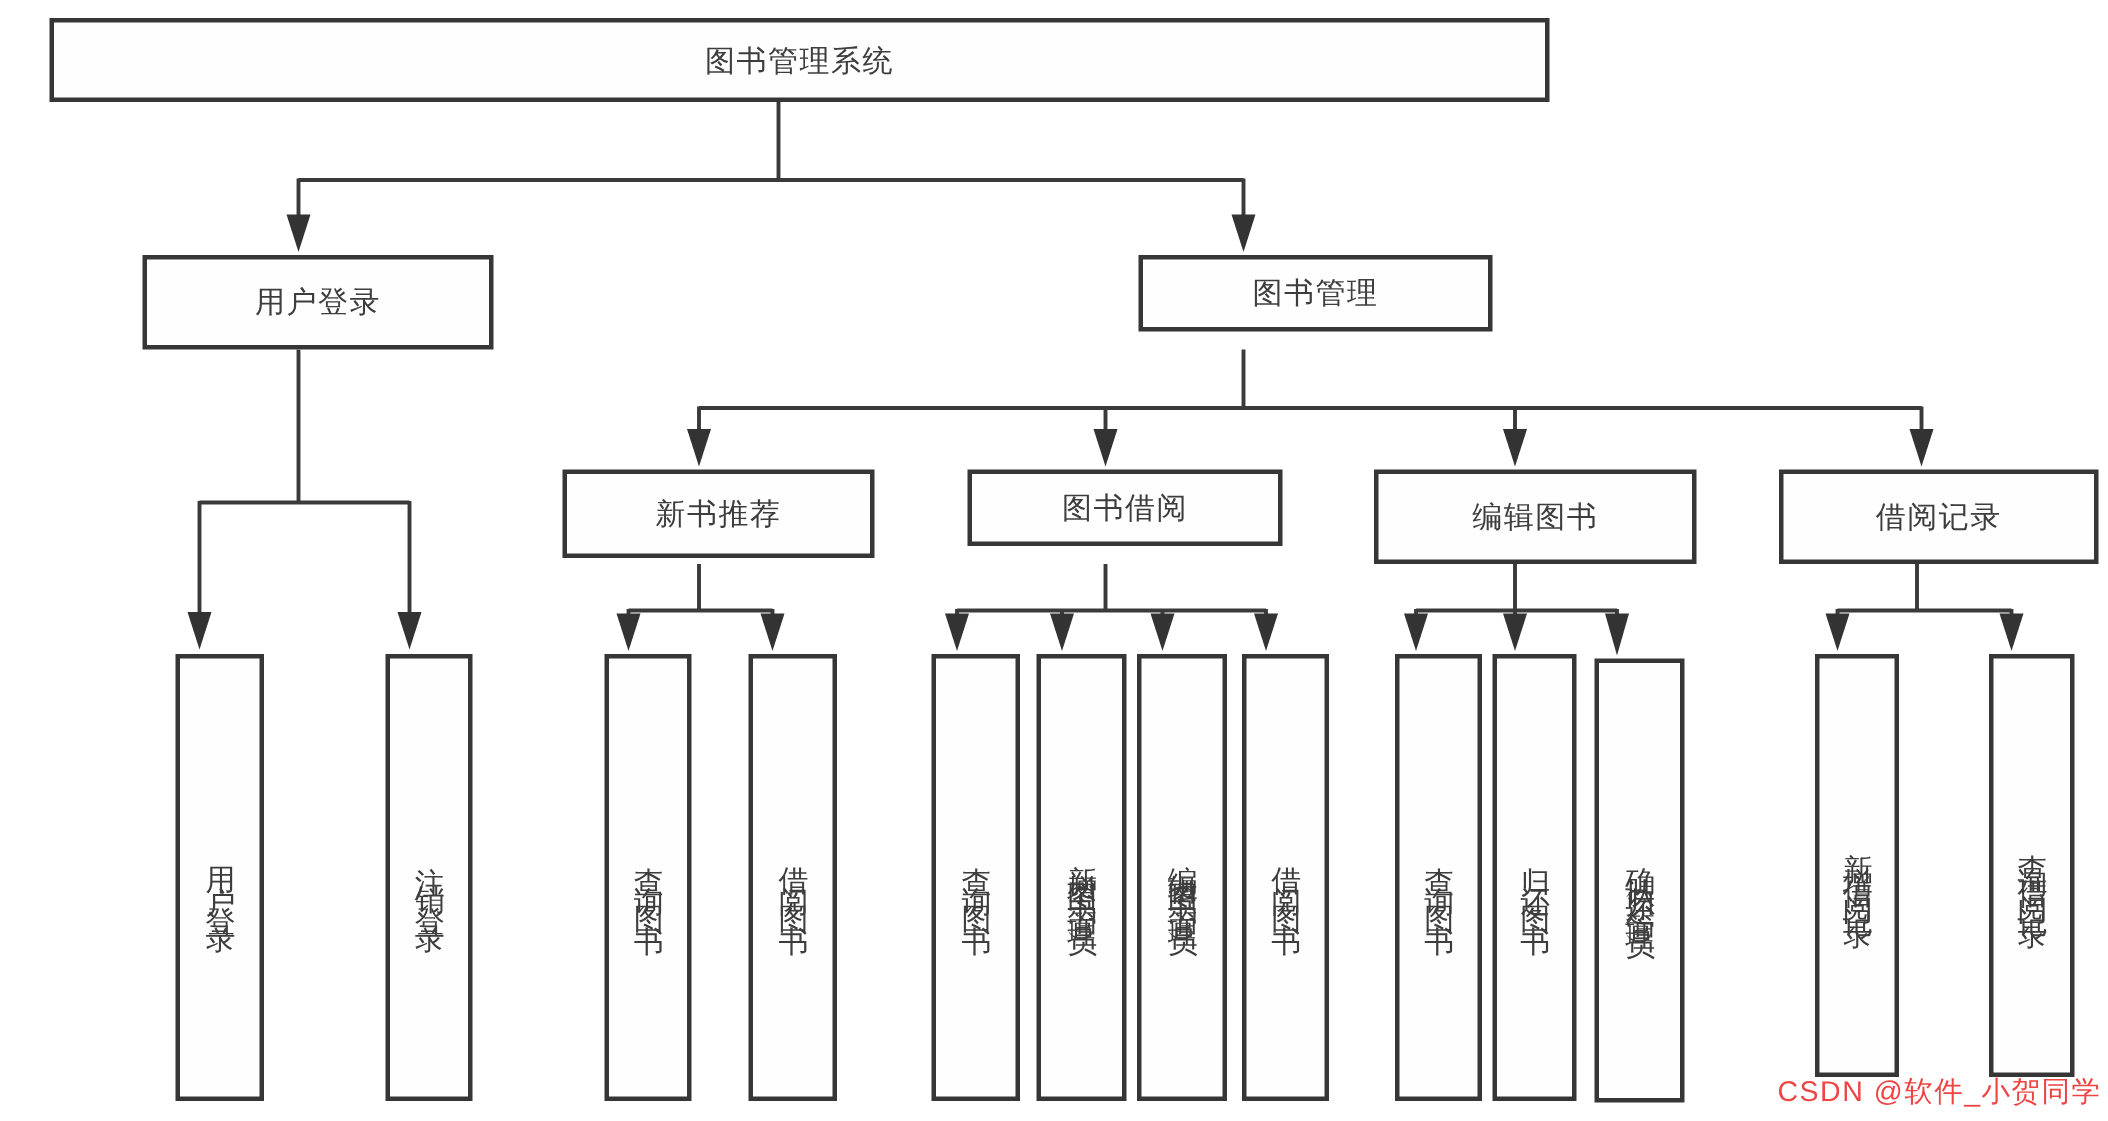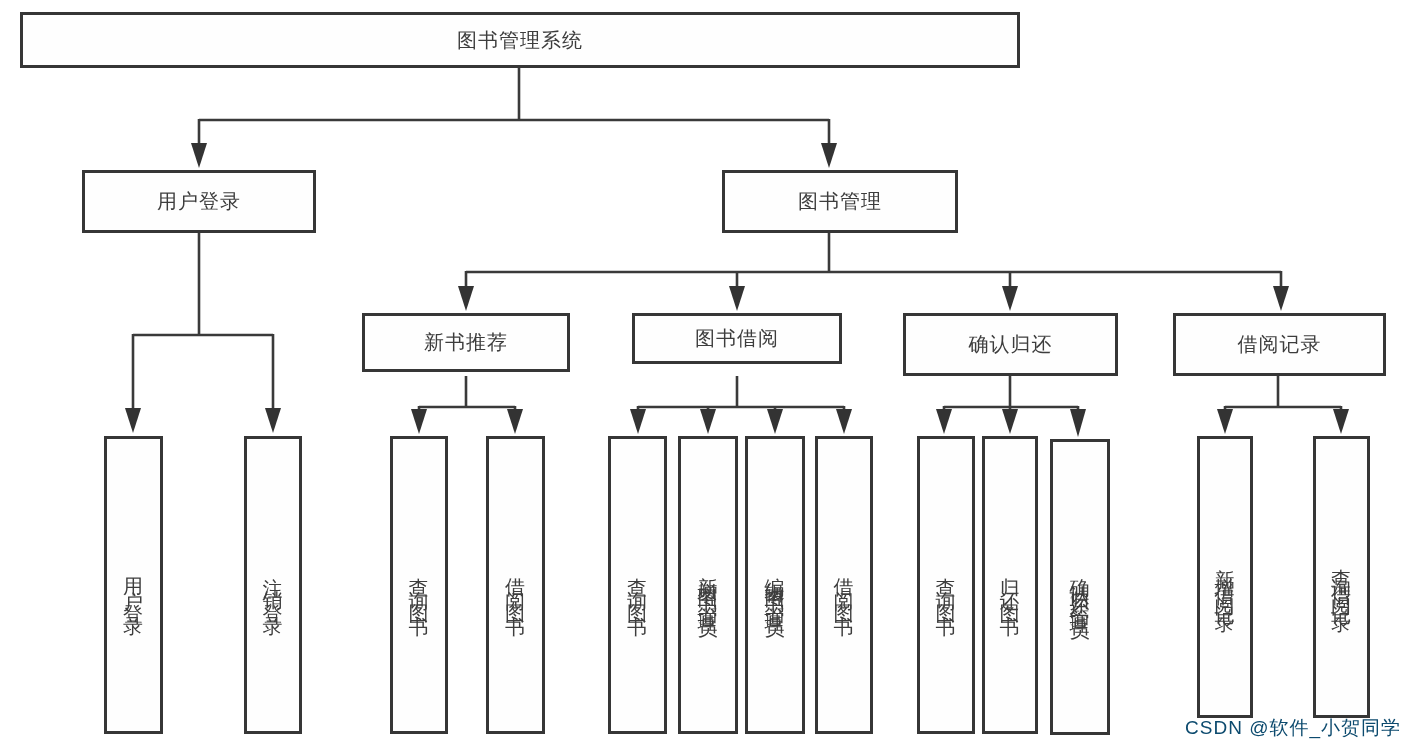--- a/index.html
+++ b/index.html
@@ -23,33 +23,34 @@
     border: 3px solid #363636;
     background: #fefefe;
     color: #3d3d3d;
     display: flex;
     align-items: center;
     justify-content: center;
     font-size: 20px;
     letter-spacing: 1px;
     box-sizing: border-box;
     text-align: center;
+    margin-left: 13px;
   }
   .vbox {
     writing-mode: vertical-rl;
     letter-spacing: 13px;
     font-size: 20px;
     line-height: 1;
     padding-top: 6px;
   }
   .watermark {
     position: absolute;
     right: 4px;
     bottom: 6px;
-    color: #0c4a6e;
+    color: #ef4444;
     font-size: 19px;
     letter-spacing: 1px;
     white-space: nowrap;
   }
 </style>
 </head>
 <body>
 
 <div id="stage">
 
@@ -122,25 +123,25 @@
       <polygon points="1070,409 1086,409 1078,437"></polygon>
 
       <polygon points="1217,409 1233,409 1225,434"></polygon>
       <polygon points="1333,409 1349,409 1341,434"></polygon>
     </g>
   </svg>
 
   <div class="box" style="left:20px; top:12px; width:1000px; height:56px;">图书管理系统</div>
 
   <div class="box" style="left:82px; top:170px; width:234px; height:63px;">用户登录</div>
-  <div class="box" style="left:722px; top:170px; width:236px; height:63px;">图书管理</div>
+  <div class="box" style="left:746px; top:170px; width:236px; height:51px;">图书管理</div>
 
   <div class="box" style="left:362px; top:313px; width:208px; height:59px;">新书推荐</div>
   <div class="box" style="left:632px; top:313px; width:210px; height:51px;">图书借阅</div>
-  <div class="box" style="left:903px; top:313px; width:215px; height:63px;">确认归还</div>
+  <div class="box" style="left:903px; top:313px; width:215px; height:63px;">编辑图书</div>
   <div class="box" style="left:1173px; top:313px; width:213px; height:63px;">借阅记录</div>
 
   <div class="box vbox" style="left:104px; top:436px; width:59px; height:298px;">用户登录</div>
   <div class="box vbox" style="left:244px; top:436px; width:58px; height:298px;">注销登录</div>
 
   <div class="box vbox" style="left:390px; top:436px; width:58px; height:298px;">查询图书</div>
   <div class="box vbox" style="left:486px; top:436px; width:59px; height:298px;">借阅图书</div>
 
   <div class="box vbox" style="left:608px; top:436px; width:59px; height:298px;">查询图书</div>
   <div class="box vbox" style="left:678px; top:436px; width:60px; height:298px; letter-spacing:6px;">新增图书（管理员）</div>

